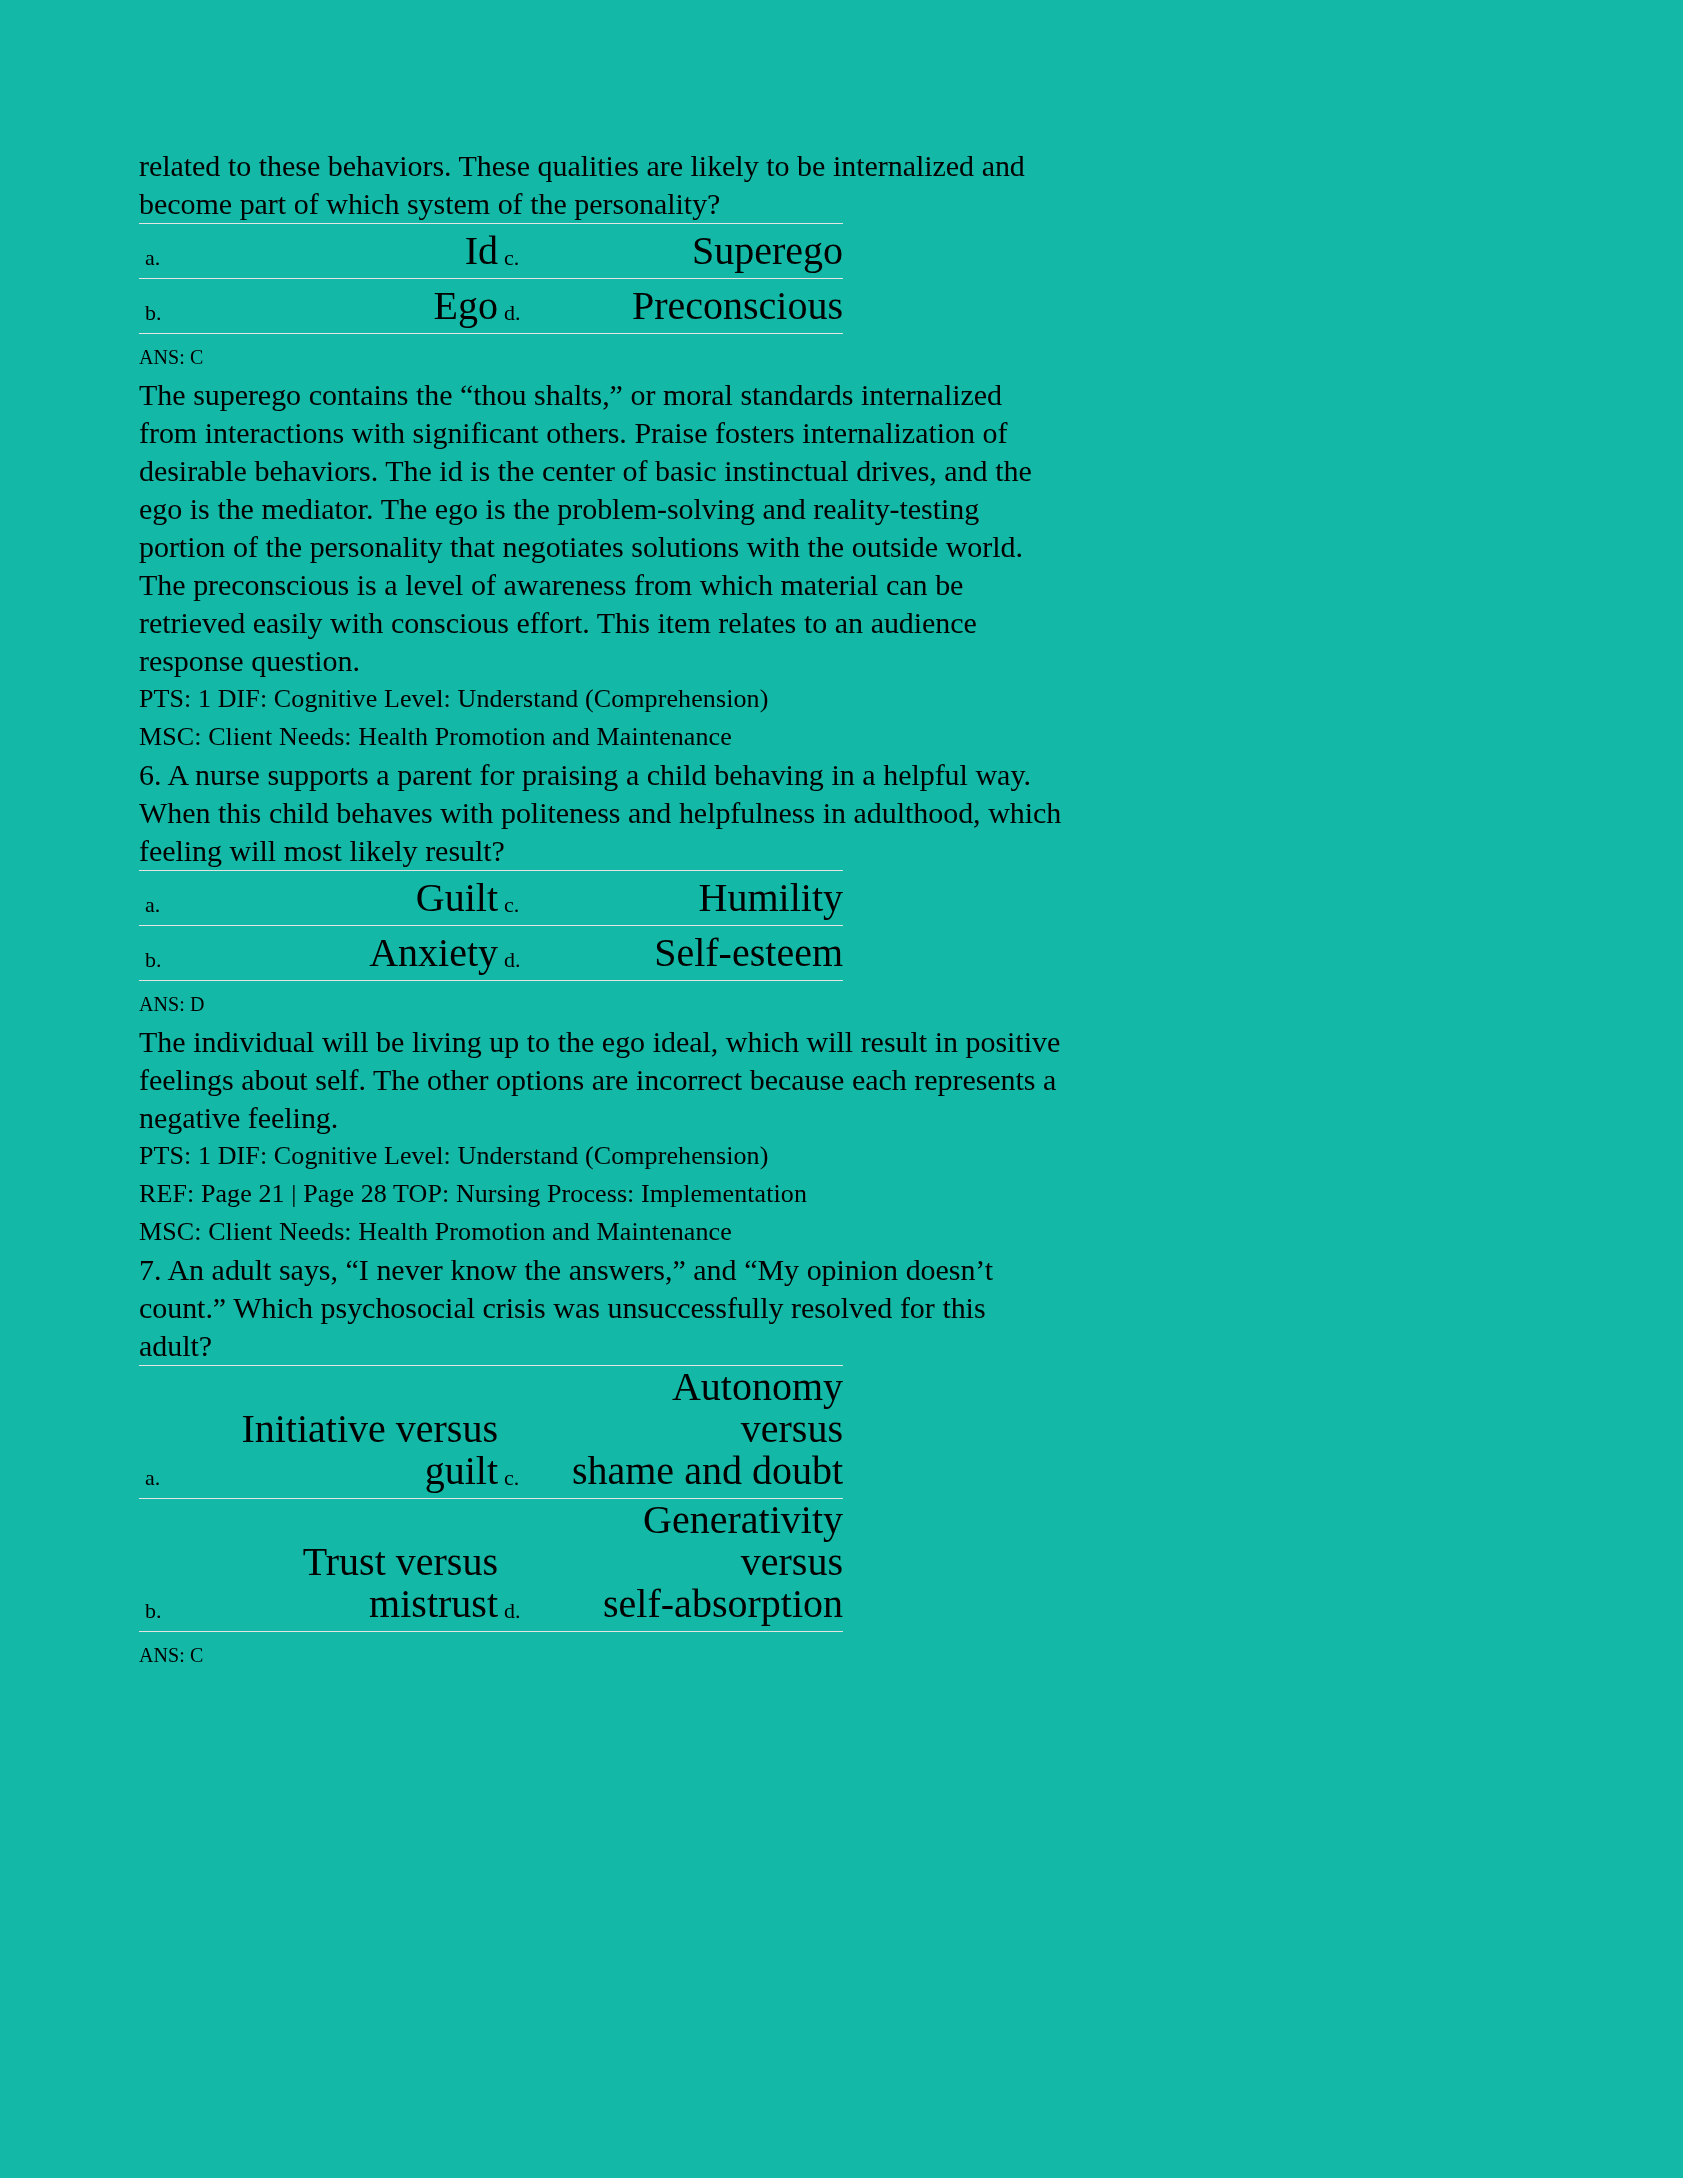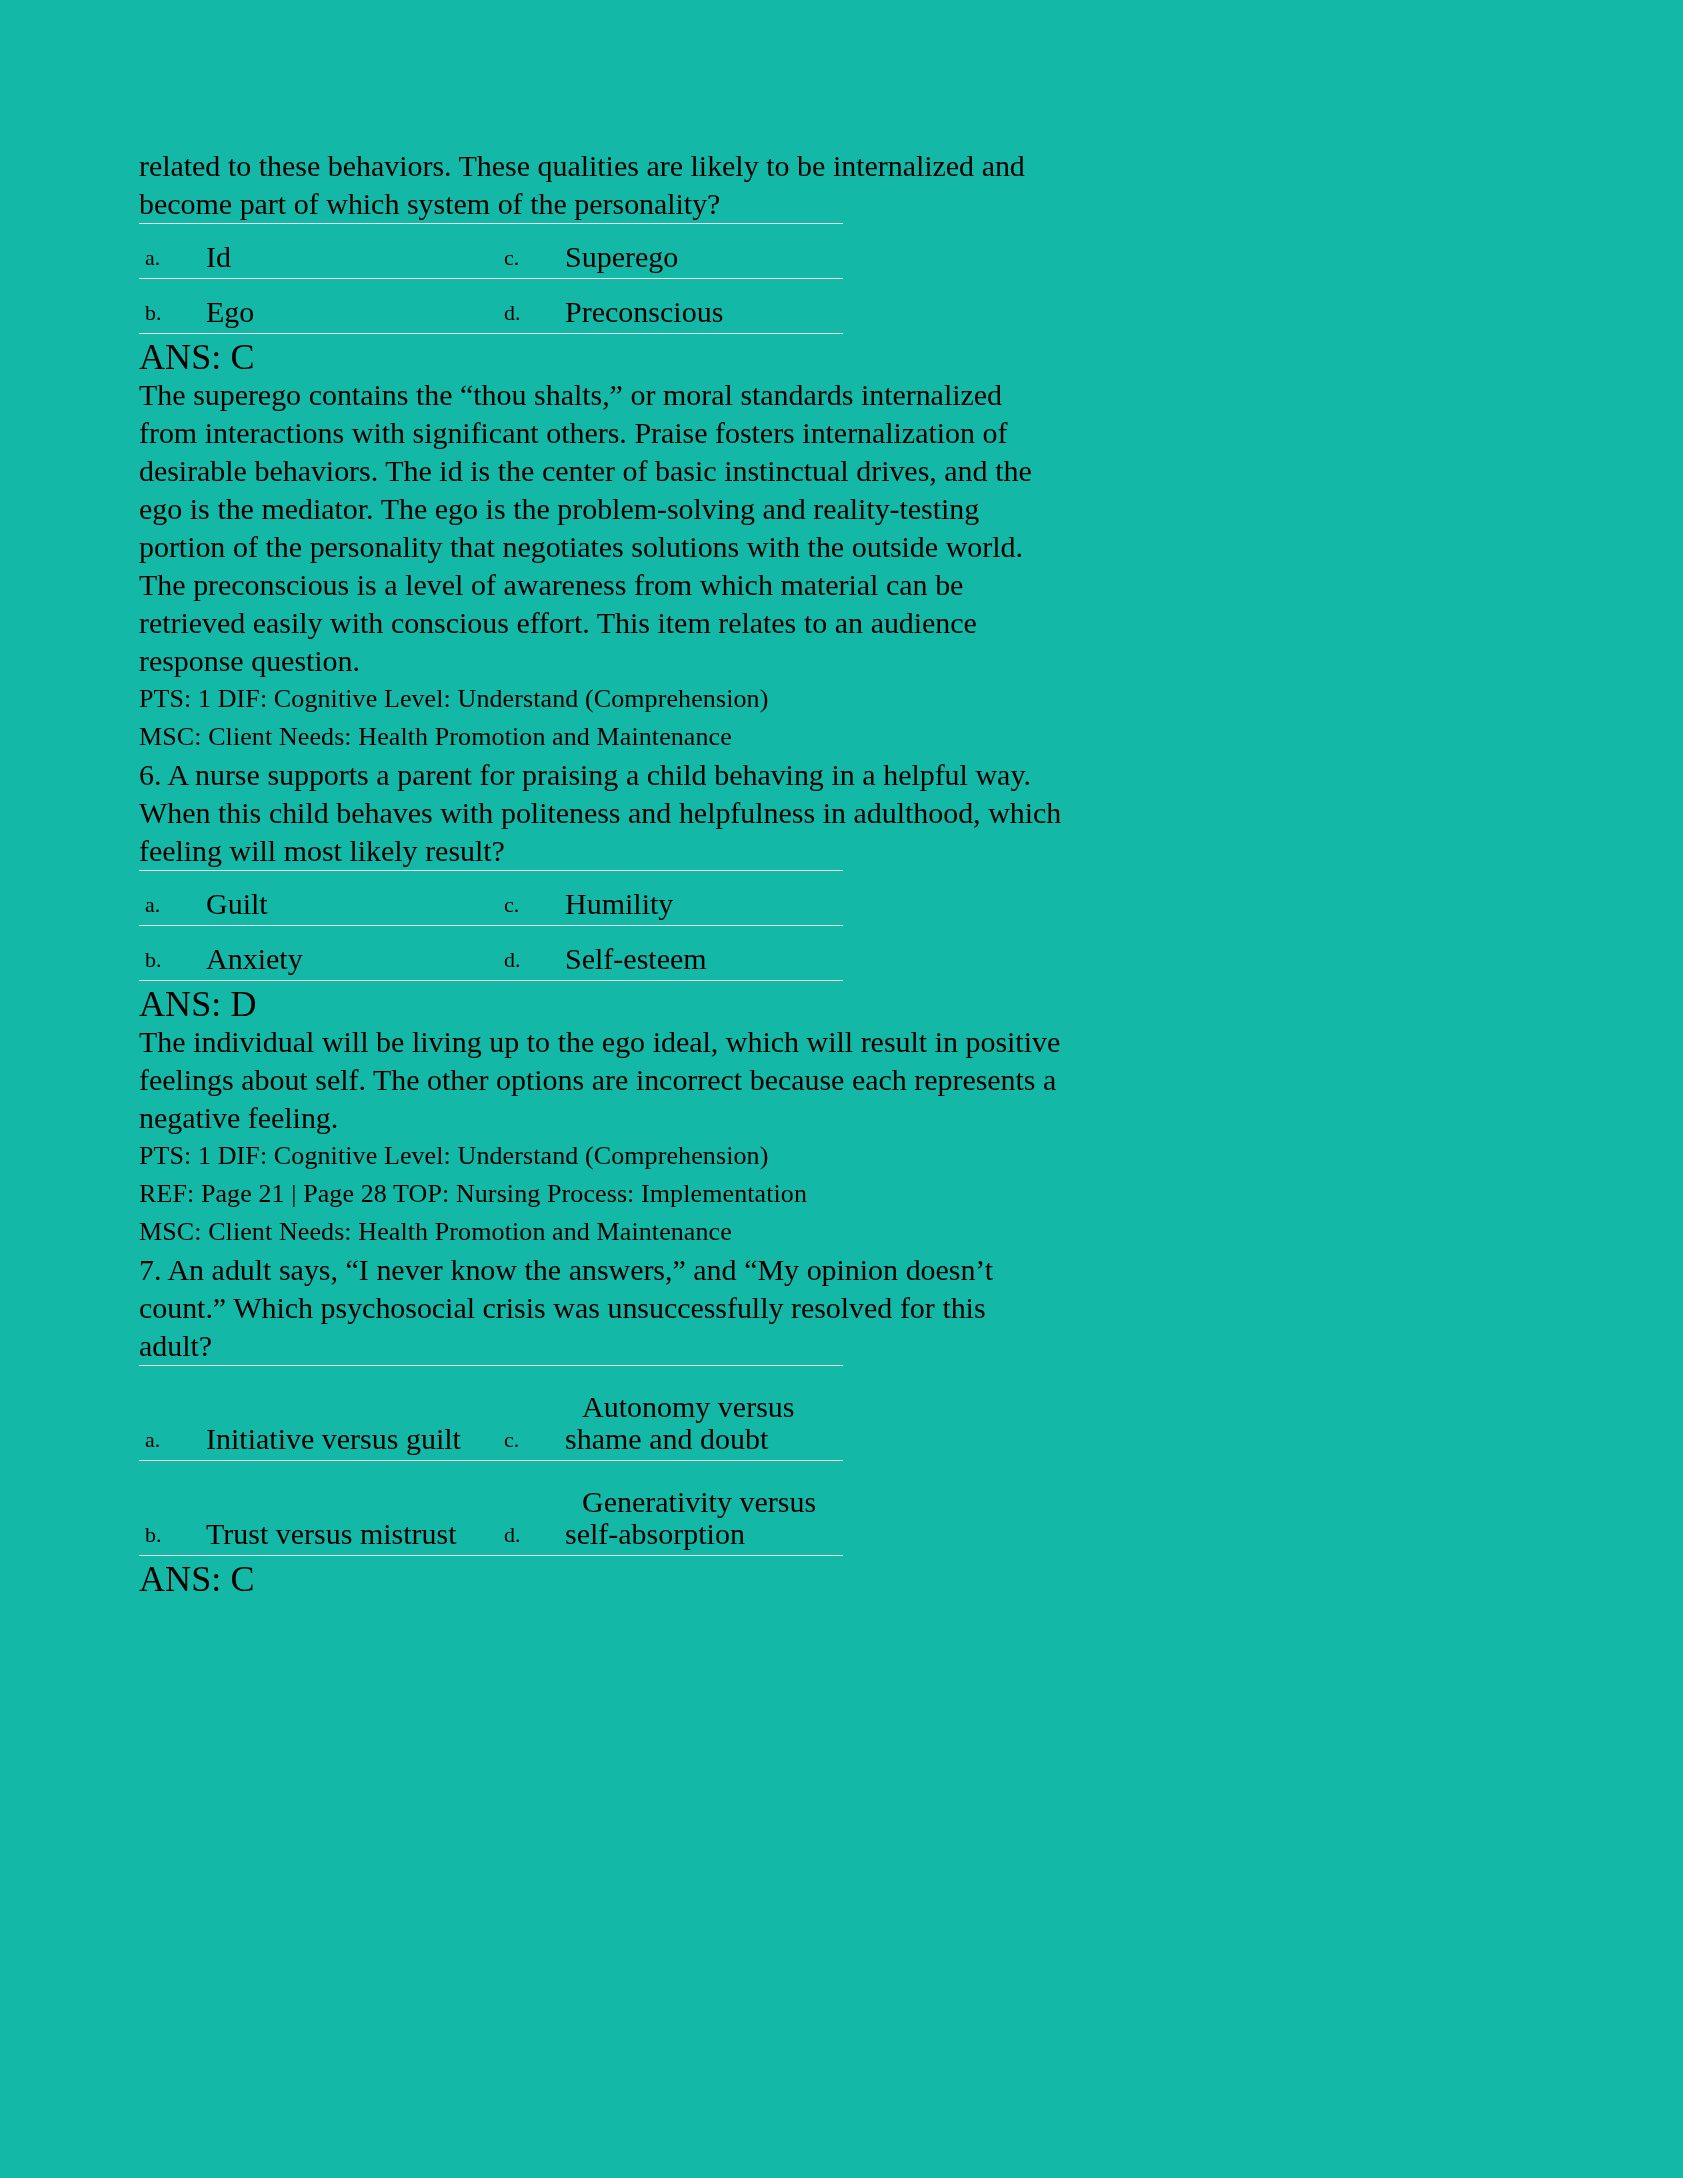--- a/index.html
+++ b/index.html
@@ -35,21 +35,21 @@
     letter-spacing: -0.05px;
     word-spacing: 0.2px;
   }
   .meta {
     font-size: 26px;
     line-height: 38px;
     margin: 0;
     letter-spacing: 0.1px;
   }
   .ans {
-    font-size: 36px;
+    font-size: 20px;
     line-height: 38px;
     margin: 0;
     letter-spacing: 0.1px;
   }
 
   
   .opt-table {
     width: 693px;
     border-collapse: collapse;
     table-layout: fixed;
@@ -65,23 +65,24 @@
     border: none;
   }
   .lbl {
     font-size: 22px;
     line-height: 1;
     padding-bottom: 9px !important;
     padding-left: 6px !important;
     width: 61px;
   }
   .opt {
-    font-size: 30px;
+    font-size: 40px;
     line-height: 1.05;
     padding-bottom: 6px !important;
+    text-align: right;
   }
   
   .col-a { width: 61px; }
   .col-b { width: 292px; }
   .col-c { width: 61px; }
   .col-d { width: 278px; }
 
   .row-1line td { height: 45px; }
   .row-2line td { height: 85px; }
 

